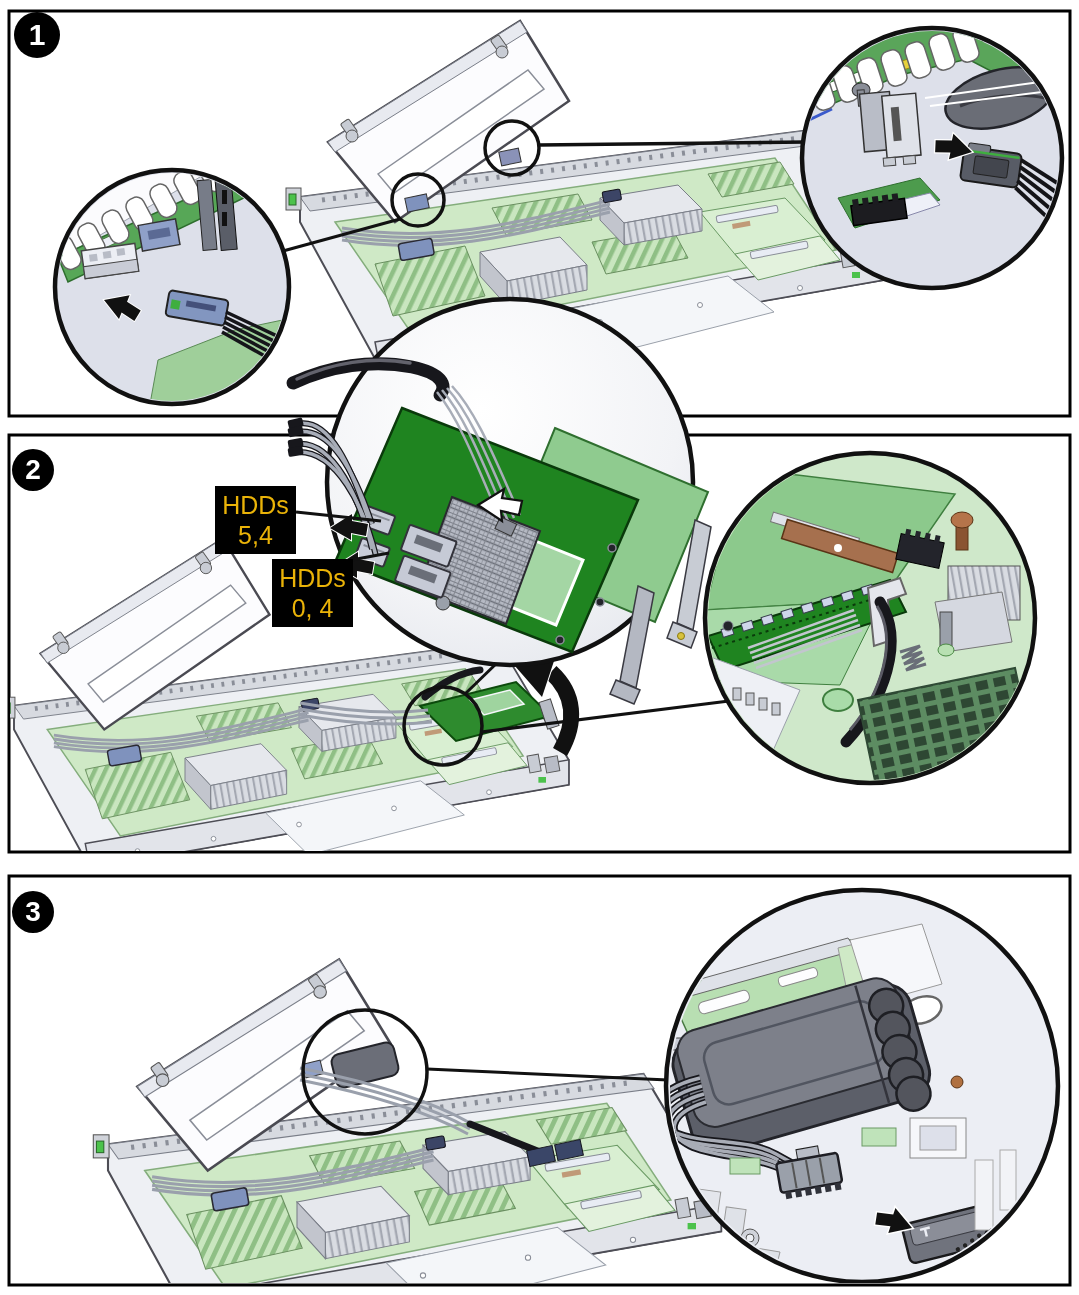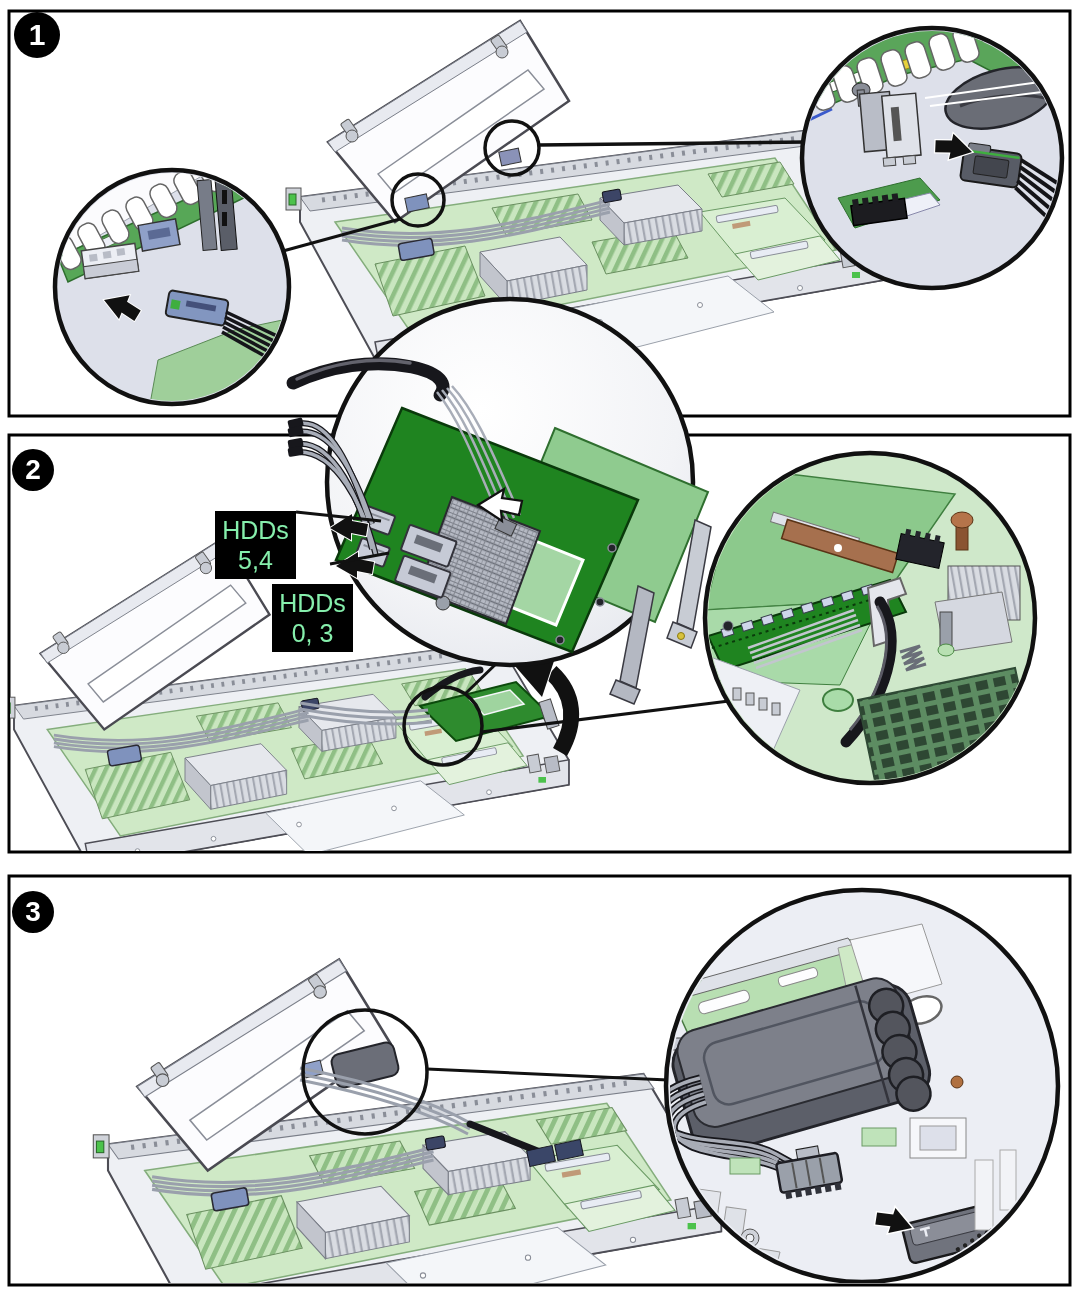--- a/index.html
+++ b/index.html
@@ -4,23 +4,23 @@
 <style>
   html,body{margin:0;padding:0;background:#ffffff;}
   .stage{position:relative;width:1079px;height:1295px;background:#ffffff;overflow:hidden;
          font-family:"Liberation Sans", sans-serif;}
   .stage svg{position:absolute;left:0;top:0;}
   .badge{position:absolute;background:#000;border-radius:50%;color:#fff;
          display:flex;align-items:center;justify-content:center;font-weight:bold;}
   #badge-1{left:14px;top:12px;width:46px;height:46px;font-size:30px;}
   #badge-2{left:12px;top:449px;width:42px;height:42px;font-size:28px;}
   #badge-3{left:12px;top:891px;width:42px;height:42px;font-size:28px;}
-  .callout-label{position:absolute;background:#000;color:#86efac;text-align:center;
+  .callout-label{position:absolute;background:#000;color:#eab308;text-align:center;
          display:flex;flex-direction:column;justify-content:center;
-         font-size:25px;line-height:30px;margin-top:25px;}
+         font-size:25px;line-height:30px;}
   #label-hdds47{left:215px;top:486px;width:81px;height:68px;}
   #label-hdds03{left:272px;top:559px;width:81px;height:68px;}
 </style>
 </head>
 <body>
 
 <div class="stage">
 
 <svg width="1079" height="1295" viewBox="0 0 1079 1295">
 <defs>
@@ -541,16 +541,16 @@
 <div class="badge" id="badge-1">1</div>
 <div class="badge" id="badge-2">2</div>
 <div class="badge" id="badge-3">3</div>
 
 <div class="callout-label" id="label-hdds47">
   <div>HDDs</div>
   <div>5,4</div>
 </div>
 <div class="callout-label" id="label-hdds03">
   <div>HDDs</div>
-  <div>0, 3</div>
+  <div>0, 4</div>
 </div>
 
 </div>
 
 </body></html>

